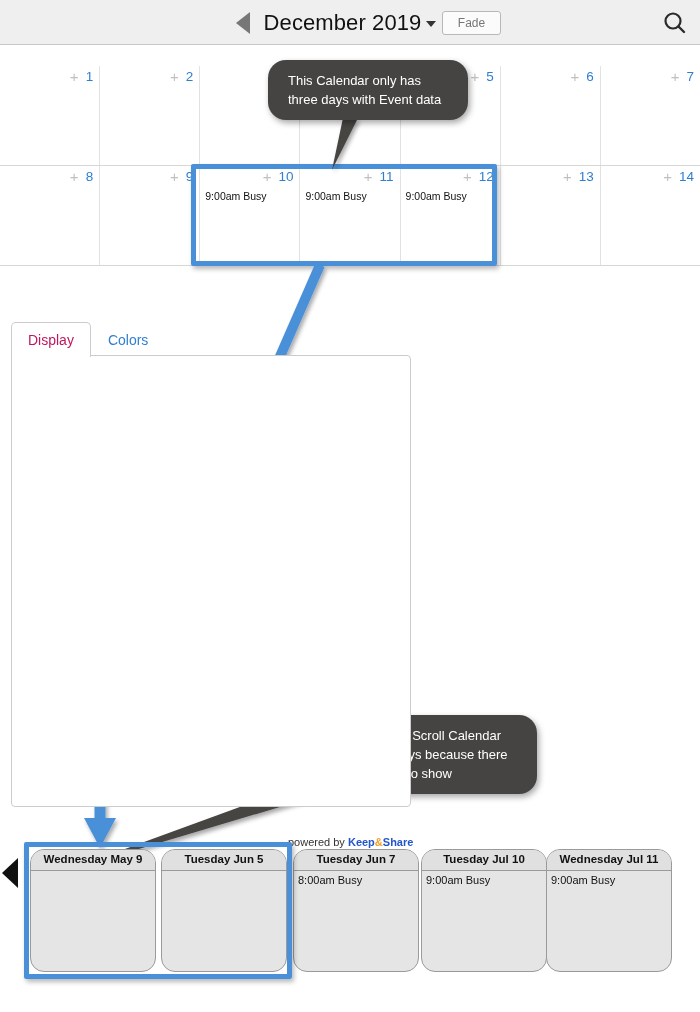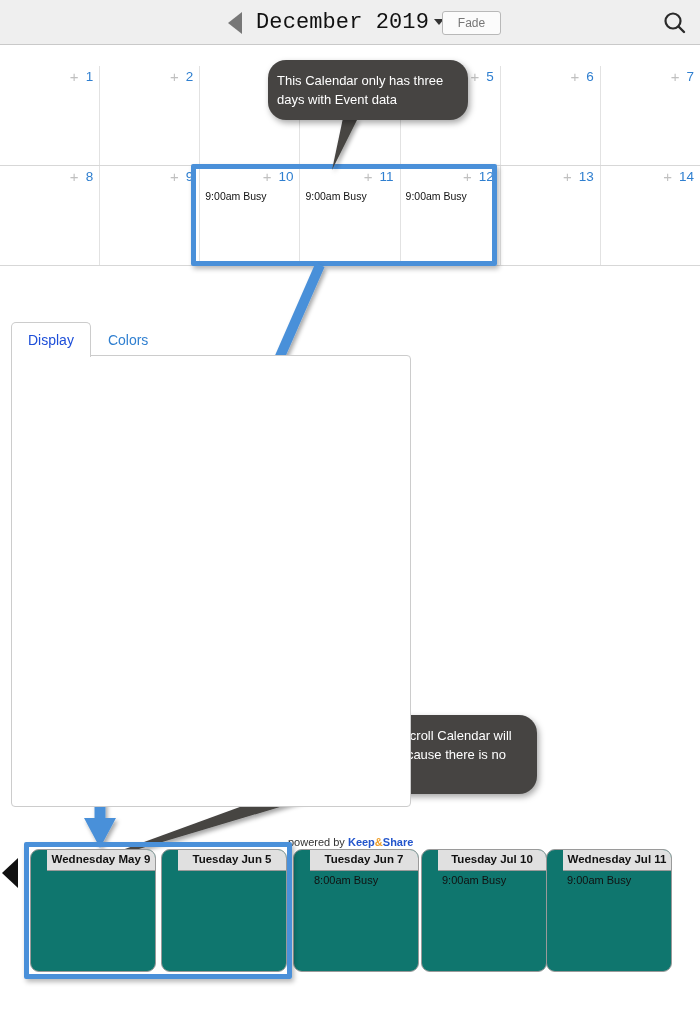--- a/index.html
+++ b/index.html
@@ -19,21 +19,21 @@
     box-sizing:border-box;
   }
   .cal-nav{
     position:absolute;top:0;height:45px;display:flex;align-items:center;
     left:180px;width:340px;justify-content:center;gap:14px;
   }
   .tri{width:0;height:0;border-top:11px solid transparent;border-bottom:11px solid transparent;}
   .tri-left{border-right:14px solid #777;}
   .tri-right{border-left:14px solid #777;}
   .cal-title{
-    font-size:22px;color:#111;font-weight:400;white-space:nowrap;letter-spacing:.1px;font-family:Liberation Mono, monospace;
+    font-size:22px;color:#111;font-weight:400;white-space:nowrap;letter-spacing:.1px;
   }
   .caret{
     display:inline-block;width:0;height:0;margin-left:5px;vertical-align:middle;
     border-left:5px solid transparent;border-right:5px solid transparent;border-top:6px solid #333;
   }
   .today-btn{
     position:absolute;left:442px;top:11px;width:57px;height:22px;
     border:1px solid #b8b8b8;border-radius:3px;background:#fbfbfb;
     font-size:12px;color:#777;display:flex;align-items:center;justify-content:center;
   }
@@ -71,21 +71,21 @@
   }
 
   
   #settings{position:absolute;left:11px;top:318px;width:400px;height:490px;}
   .tabs{position:absolute;left:0;top:0;height:38px;display:flex;align-items:flex-end;}
   .tab{
     font-size:14px;padding:9px 16px;border:1px solid transparent;border-bottom:none;
     border-radius:5px 5px 0 0;color:#2f7fd0;position:relative;top:1px;
   }
   .tab.active{
-    background:#fff;border-color:#ccc;color:#1d4ed8;z-index:3;
+    background:#fff;border-color:#ccc;color:#be185d;z-index:3;
   }
   .panel-body{
     position:absolute;left:0;top:37px;width:400px;height:452px;
     background:#fff;border:1px solid #ccc;border-radius:0 4px 4px 4px;box-sizing:border-box;
     z-index:1;
   }
   .fld-label{
     position:absolute;left:11px;font-size:17px;font-weight:bold;color:#222;white-space:nowrap;
   }
   .qmark{color:#2f7fd0;font-weight:bold;font-size:15px;margin-left:4px;}
@@ -117,42 +117,42 @@
   .chk-label{font-size:14.5px;font-weight:bold;color:#222;white-space:nowrap;}
 
   #chk-highlight{
     position:absolute;left:14px;top:726px;width:172px;height:26px;
     border:4px solid #4a90d9;box-sizing:border-box;border-radius:2px;
   }
 
   
   .callout{
     position:absolute;background:#464442;border-radius:18px;
-    color:#fff;font-size:13px;line-height:19px;padding:11px 9px;
+    color:#fff;font-size:13px;line-height:19px;padding:11px 20px;
     box-shadow:2px 3px 6px rgba(0,0,0,.35);box-sizing:border-box;
   }
   #callout1{left:268px;top:60px;width:200px;}
   #callout2{left:57px;top:582px;width:212px;}
   #callout3{left:257px;top:715px;width:280px;}
 
   
   #dayscroll{position:absolute;left:0;top:836px;width:620px;height:176px;}
   .powered{
     position:absolute;left:288px;top:0;font-size:11px;color:#333;white-space:nowrap;font-weight:bold;
   }
   .powered .pb{font-weight:normal;color:#333;}
   .k-blue{color:#2255cc;}
   .k-orange{color:#f0a02a;}
   .nav-tri-l{position:absolute;left:2px;top:22px;width:0;height:0;
     border-top:15px solid transparent;border-bottom:15px solid transparent;border-right:16px solid #111;}
   .nav-tri-r{position:absolute;right:2px;top:22px;width:0;height:0;
     border-top:15px solid transparent;border-bottom:15px solid transparent;border-left:16px solid #111;}
   .daybox{
     position:absolute;top:13px;width:126px;height:123px;
-    border:1px solid #9a9a9a;border-radius:9px;background:#0f766e;box-sizing:border-box;overflow:hidden;padding-left:16px;
+    border:1px solid #9a9a9a;border-radius:14px;background:#e5e5e5;box-sizing:border-box;overflow:hidden;
   }
   .db-head{
     height:20px;background:#e0e0e0;border-bottom:1px solid #9a9a9a;
     font-size:11.5px;font-weight:bold;color:#111;text-align:center;line-height:19px;
   }
   .db-evt{font-size:11px;color:#111;padding:3px 0 0 4px;}
   #ds-highlight{
     position:absolute;left:24px;top:6px;width:268px;height:137px;
     border:5px solid #4a90d9;box-sizing:border-box;border-radius:2px;
     box-shadow:2px 3px 5px rgba(0,0,0,.28);

